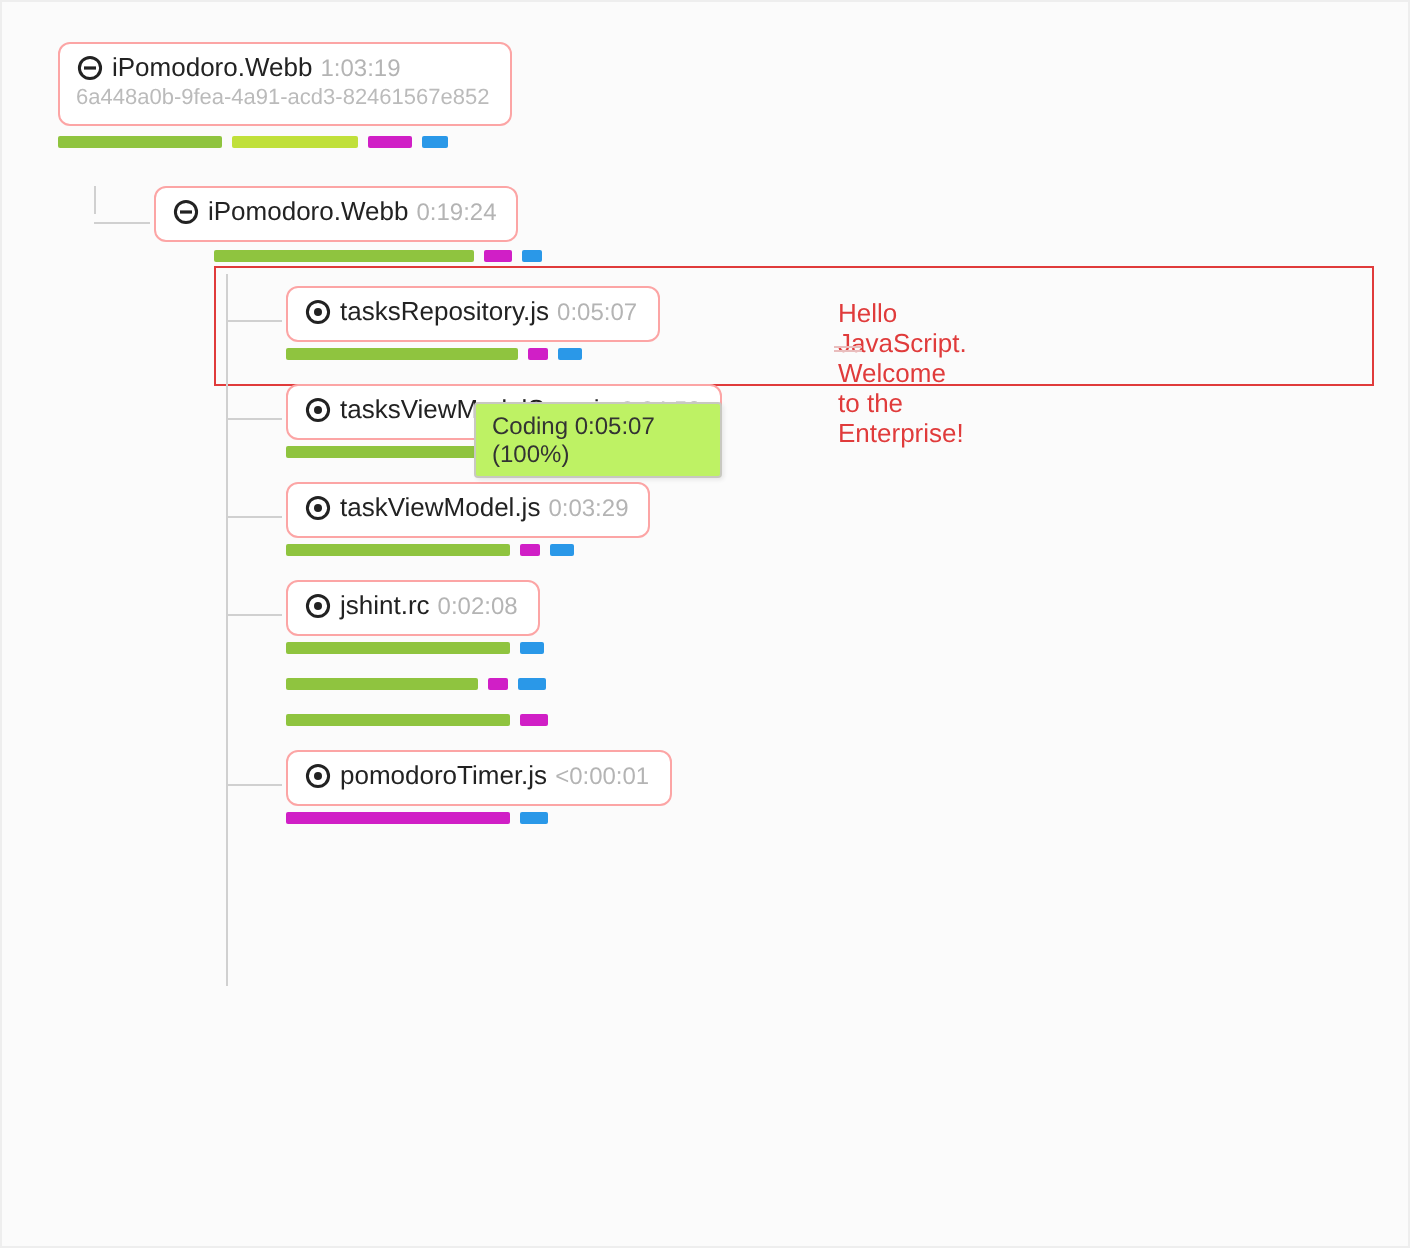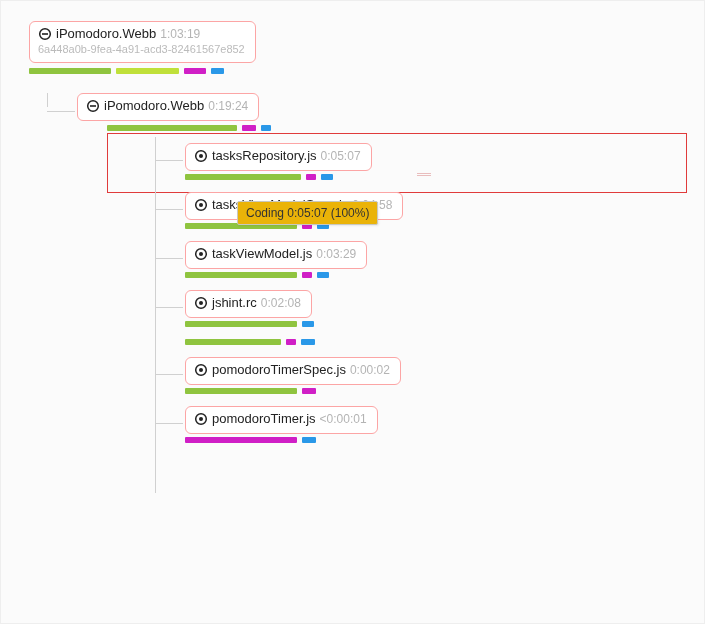--- a/index.html
+++ b/index.html
@@ -38,21 +38,21 @@
   .vline { position: absolute; left: 0; top: 0; bottom: 0; width: 1px; background: #d0d0d0; }
   .child { position: relative; padding-left: 30px; margin-bottom: 0; }
   .child::before {
     content: "";
     position: absolute;
     left: 0; top: 18px;
     width: 28px; height: 1px;
     background: #d0d0d0;
   }
   .child-block { position: relative; }
-  .subtree { position: relative; margin-left: 78px; margin-top: 12px; }
+  .subtree { position: relative; margin-left: 36px; margin-top: 12px; }
   .subvline { position: absolute; left: 0; top: -6px; bottom: 24px; width: 1px; background: #d0d0d0; }
   .sub-child { position: relative; padding-left: 30px; }
   .sub-child::before {
     content: "";
     position: absolute;
     left: 0; top: 17px;
     width: 28px; height: 1px;
     background: #d0d0d0;
   }
   .sub-row { margin-bottom: 8px; }
@@ -77,21 +77,21 @@
     left: 370px; top: 80px;
     width: 14px; height: 1px;
     border-top: 1px solid #e9bdbd;
     border-bottom: 1px solid #e9bdbd;
     height: 3px;
     pointer-events: none;
   }
   .tooltip {
     position: absolute;
     left: 190px; top: 108px;
-    background: #eab308;
+    background: #bef264;
     border: 1px solid #c8c8c0;
     border-radius: 2px;
     padding: 4px 8px;
     font-size: 12px;
     color: #333;
     box-shadow: 1px 1px 2px rgba(0,0,0,0.08);
     z-index: 5;
   }
   svg { display: block; }
 </style>
@@ -139,20 +139,21 @@
         </div>
       </div>
       <div class="bar-wrap" id="group-bars" style="margin-left:30px">
           <div class="seg" style="width: 130px; background: rgb(143, 196, 63);"></div>
           <div class="seg" style="width: 14px; background: rgb(208, 31, 198);"></div>
           <div class="seg" style="width: 10px; background: rgb(42, 152, 232);"></div>
         </div>
 
       
       <div class="highlight"></div>
+      <div class="callout">Hello JavaScript. Welcome to the Enterprise!</div>
       <div class="callout-line"></div>
 
       
       <div class="subtree">
         <div class="subvline" style="height: 356px;"></div>
         <div id="subtree-rows">
             <div class="sub-row">
               <div class="sub-child"><div class="node"><div class="row1">
                     <span class="icon">
                       <svg viewBox="0 0 14 14">
@@ -220,30 +221,20 @@
               </div>
             </div>
             <div class="sub-row">
               <div class="sub-bars">
                 <div class="seg" style="width: 96px; background: rgb(143, 196, 63);"></div>
                 <div class="seg" style="width: 10px; background: rgb(208, 31, 198);"></div>
                 <div class="seg" style="width: 14px; background: rgb(42, 152, 232);"></div>
               </div>
             </div>
             <div class="sub-row">
-              <div class="sub-child"><div class="node"><div class="row1">
-                    <span class="icon">
-                      <svg viewBox="0 0 14 14">
-                        <circle cx="7" cy="7" r="5.3" fill="none" stroke="#222" stroke-width="1.5"></circle>
-                        <circle cx="7" cy="7" r="2" fill="#222"></circle>
-                      </svg>
-                    </span>
-                    <span class="name">pomodoroTimerSpec.js</span>
-                    <span class="time">0:00:02</span>
-                  </div></div></div>
               <div class="sub-bars">
                 <div class="seg" style="width: 112px; background: rgb(143, 196, 63);"></div>
                 <div class="seg" style="width: 14px; background: rgb(208, 31, 198);"></div>
               </div>
             </div>
             <div class="sub-row">
               <div class="sub-child"><div class="node"><div class="row1">
                     <span class="icon">
                       <svg viewBox="0 0 14 14">
                         <circle cx="7" cy="7" r="5.3" fill="none" stroke="#222" stroke-width="1.5"></circle>

